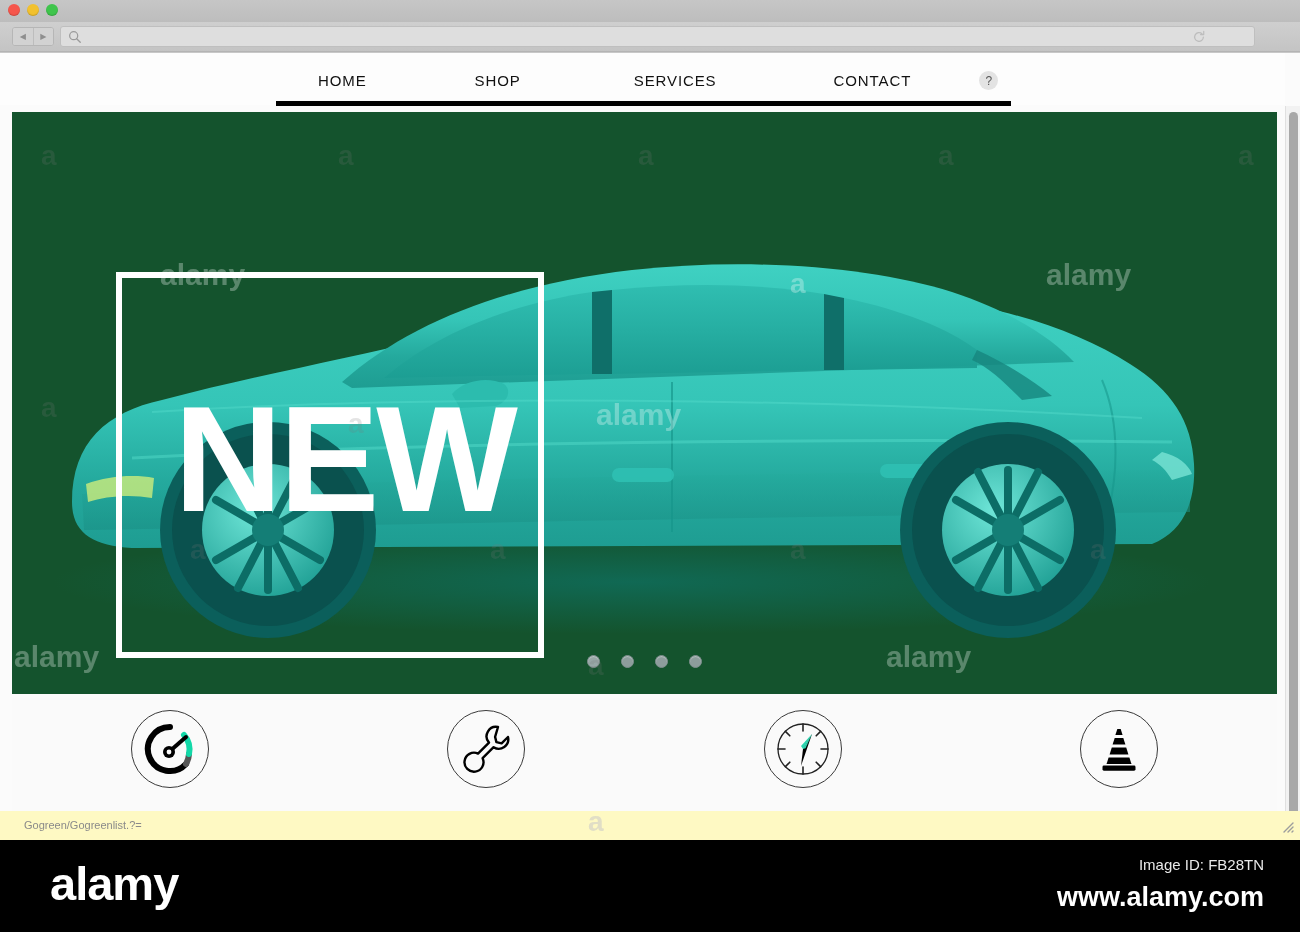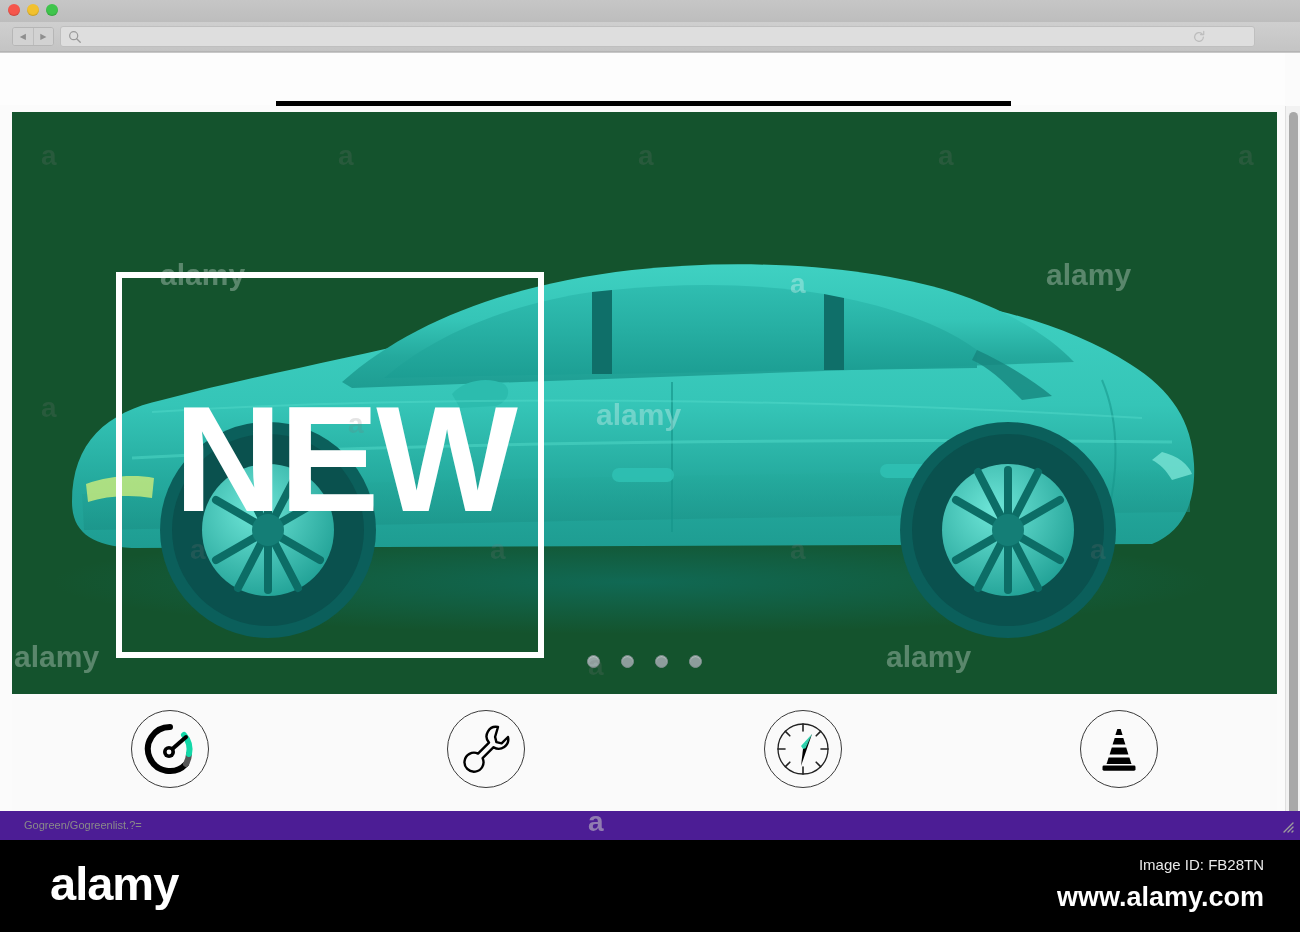--- a/index.html
+++ b/index.html
@@ -250,21 +250,21 @@
     border-radius: 5px;
     background: #a8a8a8;
   }
 
   
   .statusbar {
     position: absolute;
     left: 0; top: 811px;
     width: 1300px;
     height: 29px;
-    background: #4c1d95;
+    background: #fef9c3;
   }
   .status-text {
     position: absolute;
     left: 24px; top: 8px;
     font-size: 11px;
     color: #8a8a8a;
     font-family: "Liberation Sans", sans-serif;
   }
   .resize-grip {
     position: absolute;
@@ -353,20 +353,27 @@
         <svg class="reload-ico" viewBox="0 0 16 16">
           <path d="M13 8a5 5 0 1 1-1.6-3.7" fill="none" stroke="#bdbdbd" stroke-width="1.4" stroke-linecap="round"></path>
           <path d="M13.4 1.6 L13.4 5.2 L9.8 5.2" fill="none" stroke="#bdbdbd" stroke-width="1.4" stroke-linecap="round" stroke-linejoin="round"></path>
         </svg>
       </div>
     </div>
 
     <div class="viewport">
 
       <div class="site-nav">
+        <div class="nav-items">
+          <div class="nav-item nav-item-0">HOME</div>
+          <div class="nav-item nav-item-1">SHOP</div>
+          <div class="nav-item nav-item-2">SERVICES</div>
+          <div class="nav-item nav-item-3">CONTACT</div>
+          <div class="help-btn">?</div>
+        </div>
         <div class="nav-underline"></div>
       </div>
 
       <div class="hero">
 
         <svg class="car-svg" width="1265" height="582" viewBox="0 0 1265 582">
           <defs>
             <linearGradient id="bodyG" x1="0" y1="0" x2="0" y2="1">
               <stop offset="0" stop-color="#3fd1c2"></stop>
               <stop offset="0.45" stop-color="#35c5b7"></stop>

